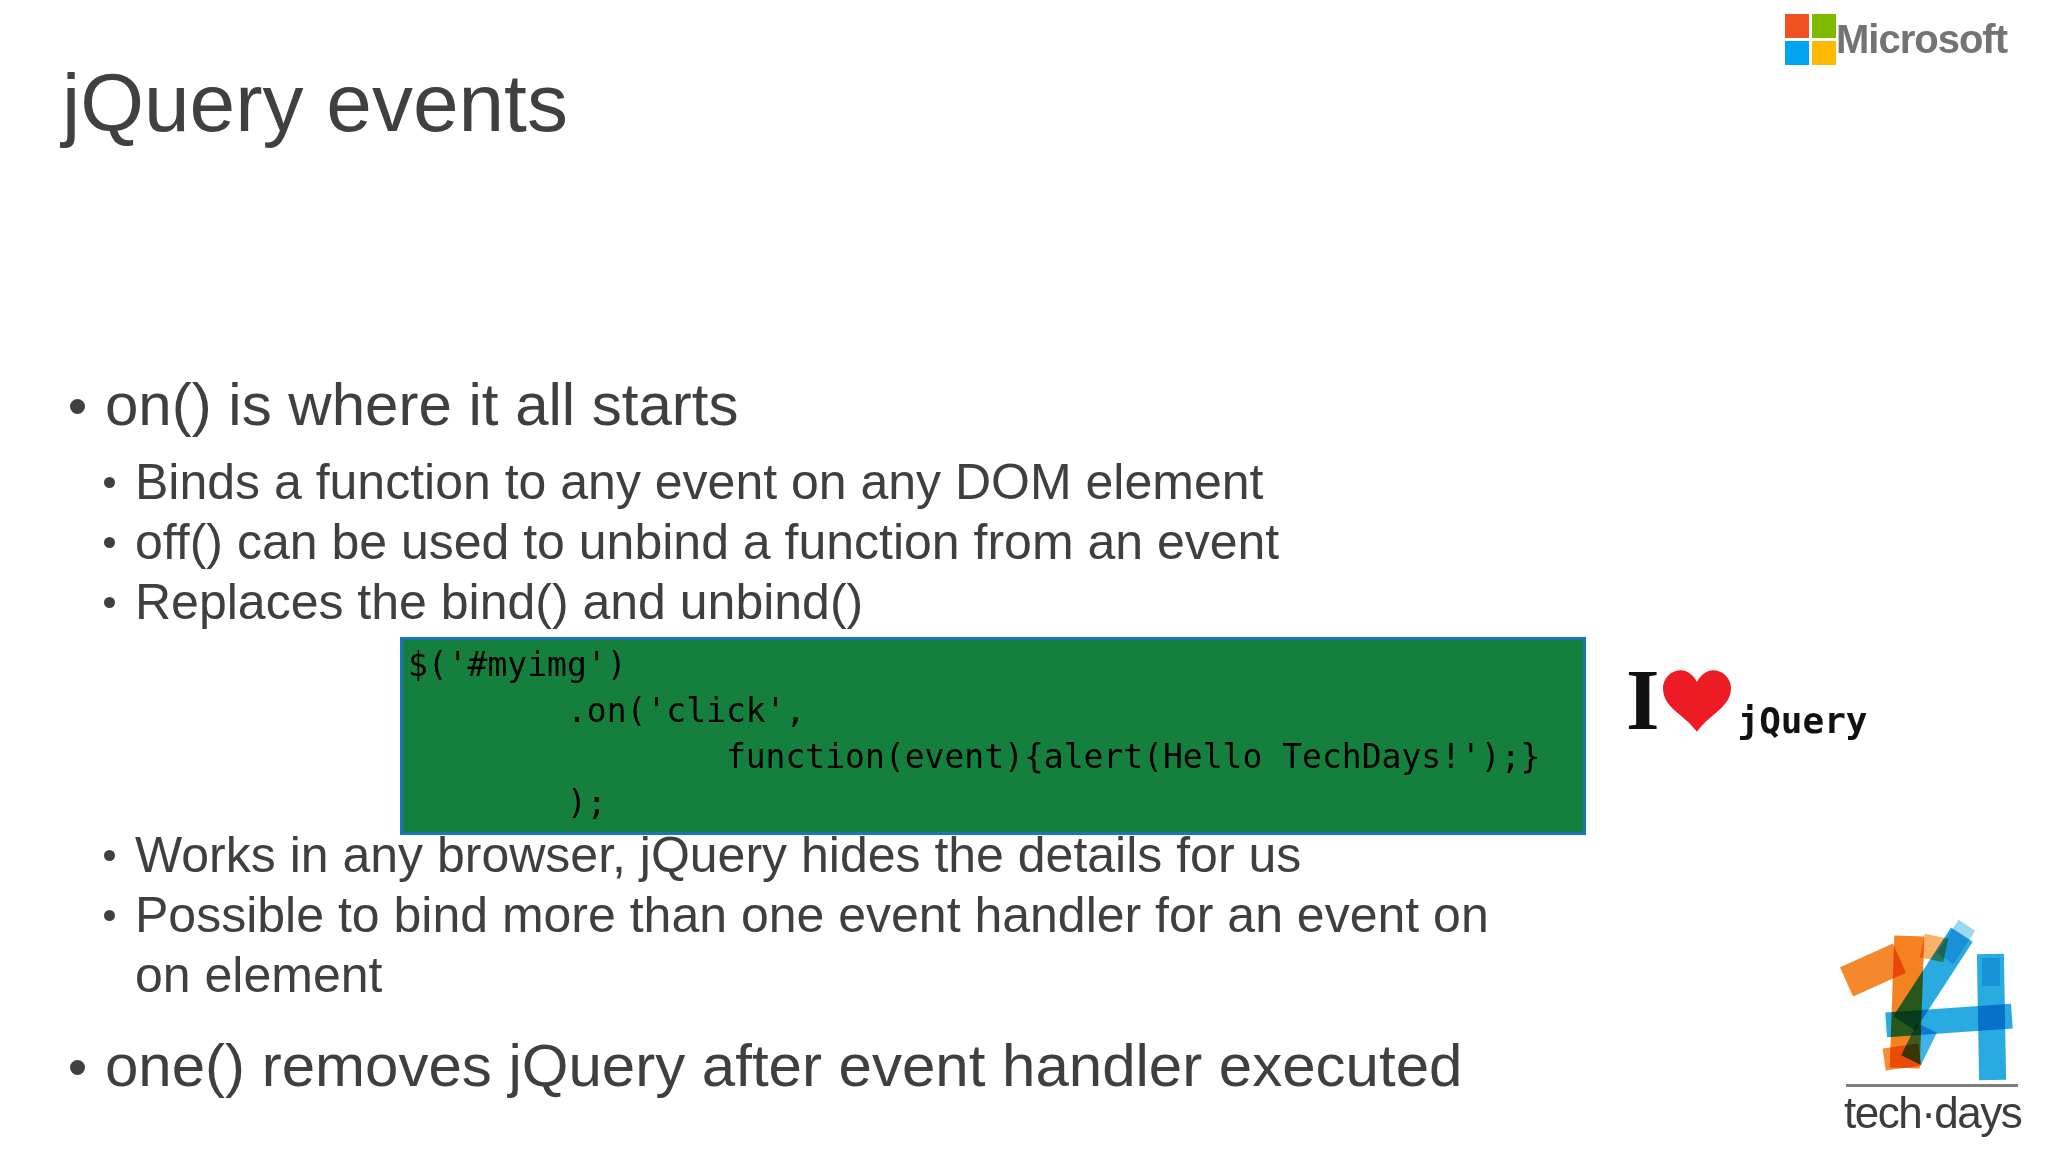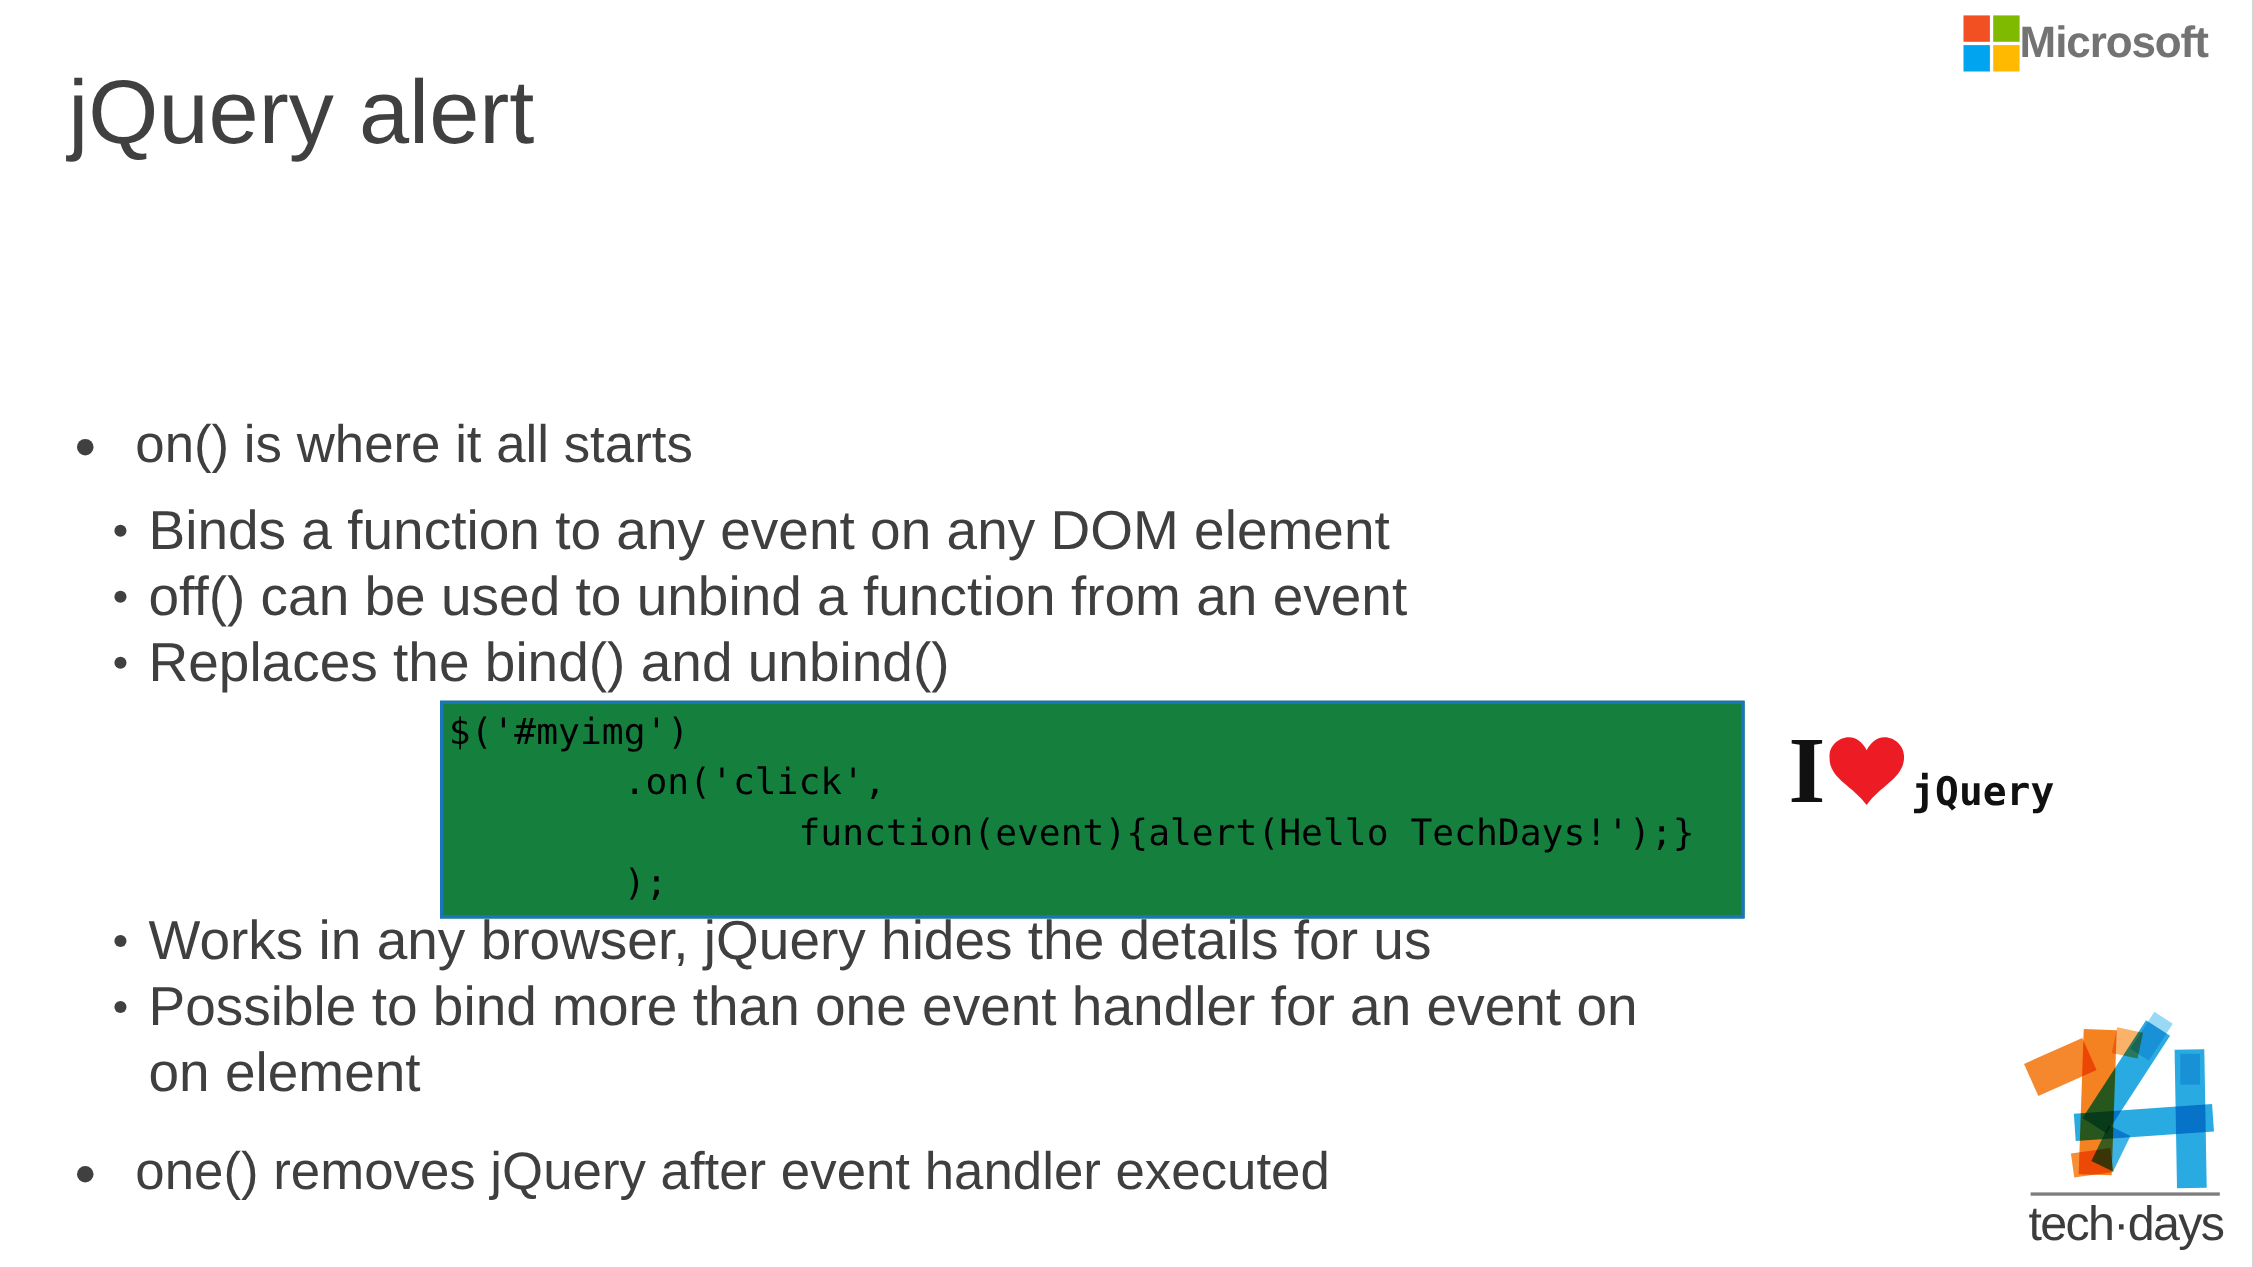--- a/index.html
+++ b/index.html
@@ -13,21 +13,21 @@
     color:#404040;letter-spacing:0;
   }
   
   .ms-logo{position:absolute;left:1785px;top:14px;display:flex;align-items:center;}
   .ms-squares{display:grid;grid-template-columns:24px 24px;grid-template-rows:24px 24px;gap:3px;}
   .ms-squares div{width:24px;height:24px;}
   .ms-text{font-size:40px;font-weight:600;color:#737373;letter-spacing:-1px;}
   
   .row{position:absolute;left:60px;display:flex;align-items:flex-start;}
   .dot{flex:none;border-radius:50%;background:#404040;}
-  .row.big{font-size:48px;line-height:64px;gap:18px;}
+  .row.big{font-size:60px;line-height:64px;}
   .row.big .dot{width:15px;height:15px;margin:26px 20px 0 10px;}
   .row.sub{font-size:50px;line-height:60px;}
   .row.sub .dot{width:11px;height:11px;margin:25px 20px 0 44px;}
   .row .btxt{white-space:pre-line;color:#3f3f3f;}
   
   .codebox{
     position:absolute;left:400px;top:637px;width:1186px;height:198px;
     border:3px solid #1b75bc;box-sizing:border-box;
     font-family:"DejaVu Sans Mono",monospace;font-size:33px;line-height:46px;
     color:#000;padding:2px 0 0 5px;overflow:hidden;
@@ -53,21 +53,21 @@
   .sh-i{left:68px;top:98px;width:22px;height:36px;transform:rotate(26deg);opacity:.9;}
   .sh-j{left:142px;top:30px;width:18px;height:28px;opacity:.8;}
   .td-rule{position:absolute;left:6px;top:156px;width:172px;height:3px;}
   .td-label{position:absolute;left:4px;top:160px;font-size:44px;letter-spacing:-1.5px;color:#3c3c3c;}
 </style>
 </head>
 <body>
 
 <div class="slide">
 
-  <div class="title">jQuery alert</div>
+  <div class="title">jQuery events</div>
 
   <div class="ms-logo">
     <div class="ms-squares">
       <div style="background-color: rgb(242, 80, 34);"></div>
       <div style="background-color: rgb(127, 186, 0);"></div>
       <div style="background-color: rgb(0, 164, 239);"></div>
       <div style="background-color: rgb(255, 185, 0);"></div>
     </div>
     <span class="ms-text">Microsoft</span>
   </div>

